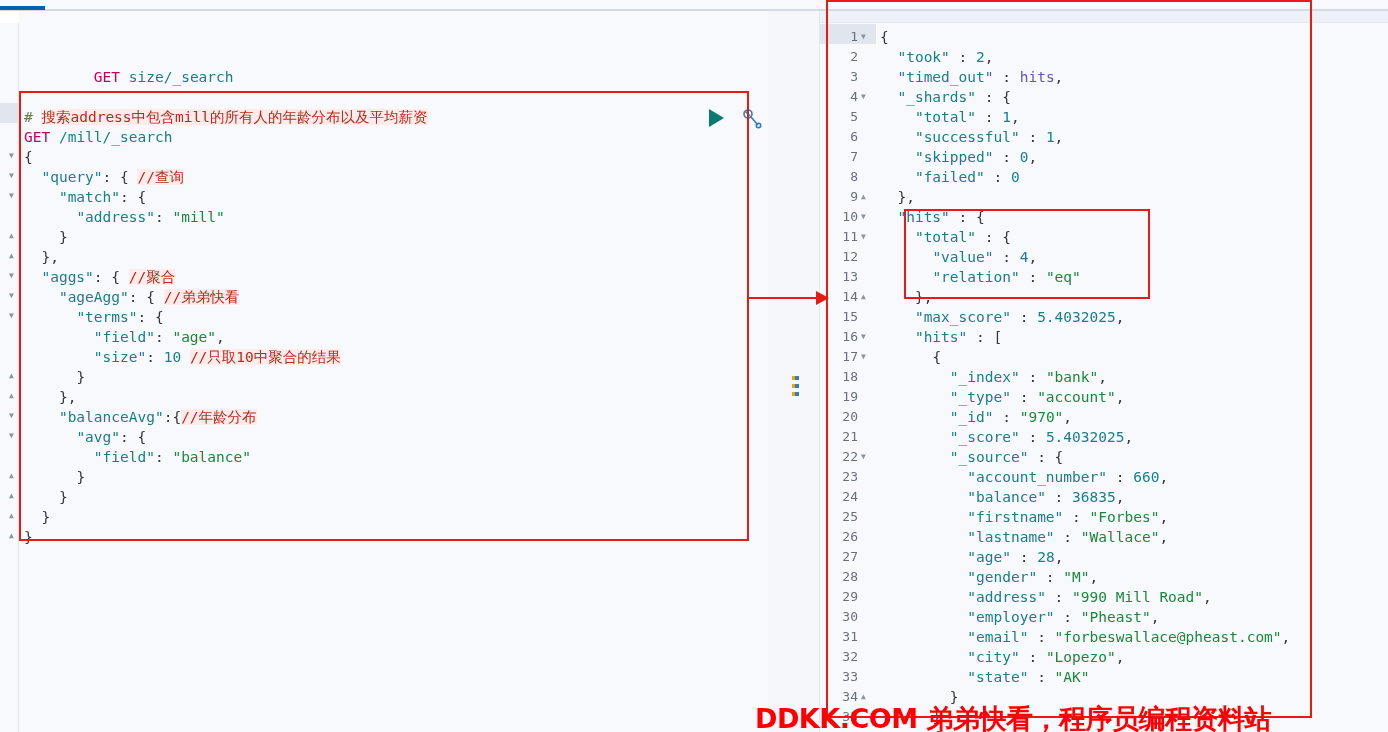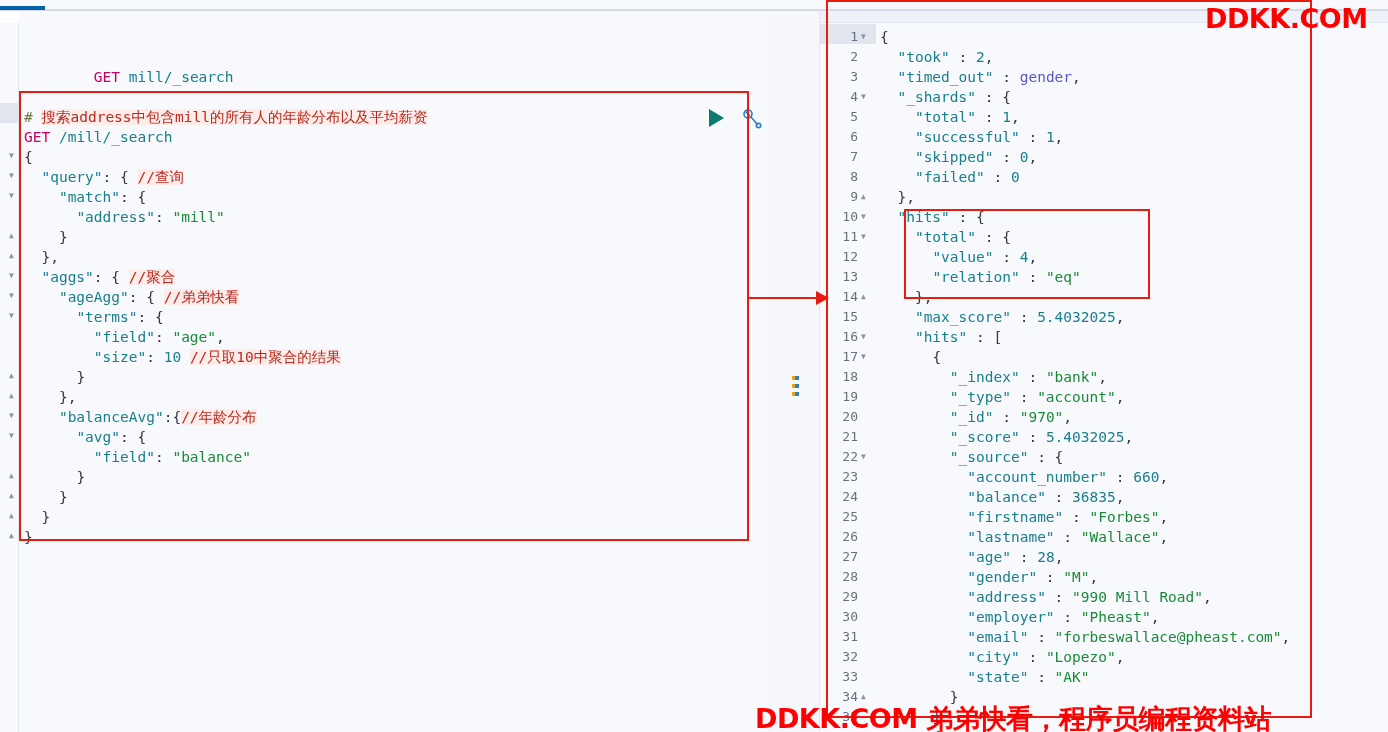--- a/index.html
+++ b/index.html
@@ -340,21 +340,21 @@
         <div class="iguide" style="left: 50.19px; top: 276px; height: 220px;"></div>
         <div class="iguide" style="left: 67.65px; top: 196px; height: 20px;"></div>
         <div class="iguide" style="left: 67.65px; top: 296px; height: 80px;"></div>
         <div class="iguide" style="left: 67.65px; top: 416px; height: 60px;"></div>
         <div class="iguide" style="left: 85.11px; top: 316px; height: 40px;"></div>
         <div class="iguide" style="left: 85.11px; top: 436px; height: 20px;"></div>
       </div>
 
     <div class="left-code-area">
       <div class="cline" style="top:24px;left:4px;">
-        <span class="t-method">GET</span><span class="t-plain"> </span><span class="t-path">mill/_search</span>
+        <span class="t-method">GET</span><span class="t-plain"> </span><span class="t-path">size/_search</span>
       </div>
       <div id="left-code-lines">
           <div class="cline" style="top: 84px; left: 4px;"><span class="t-hash">#</span><span class="t-plain"> </span><span class="t-comment">搜索address中包含mill的所有人的年龄分布以及平均薪资</span></div>
           <div class="cline" style="top: 104px; left: 4px;"><span class="t-method">GET</span><span class="t-plain"> </span><span class="t-path">/mill/_search</span></div>
           <div class="cline" style="top: 124px; left: 4px;"><span class="t-punc">{</span></div>
           <div class="cline" style="top: 144px; left: 21.46px;"><span class="t-key">"query"</span><span class="t-punc">: { </span><span class="t-comment">//查询</span></div>
           <div class="cline" style="top: 164px; left: 38.92px;"><span class="t-key">"match"</span><span class="t-punc">: {</span></div>
           <div class="cline" style="top: 184px; left: 56.38px;"><span class="t-key">"address"</span><span class="t-punc">: </span><span class="t-str">"mill"</span></div>
           <div class="cline" style="top: 204px; left: 38.92px;"><span class="t-punc">}</span></div>
           <div class="cline" style="top: 224px; left: 21.46px;"><span class="t-punc">},</span></div>
@@ -453,21 +453,21 @@
         <div class="riguide" style="left: 86.19px; top: 213px; height: 520px;"></div>
         <div class="riguide" style="left: 103.65px; top: 233px; height: 40px;"></div>
         <div class="riguide" style="left: 103.65px; top: 333px; height: 400px;"></div>
         <div class="riguide" style="left: 121.11px; top: 353px; height: 340px;"></div>
         <div class="riguide" style="left: 138.57px; top: 453px; height: 220px;"></div>
       </div>
     <div class="right-code-area">
       <div id="right-code-lines">
           <div class="rline" style="top: 3px; left: 4px;"><span class="t-punc">{</span></div>
           <div class="rline" style="top: 23px; left: 21.46px;"><span class="t-key">"took"</span><span class="t-punc"> : </span><span class="t-num">2</span><span class="t-punc">,</span></div>
-          <div class="rline" style="top: 43px; left: 21.46px;"><span class="t-key">"timed_out"</span><span class="t-punc"> : </span><span class="t-bool">gender</span><span class="t-punc">,</span></div>
+          <div class="rline" style="top: 43px; left: 21.46px;"><span class="t-key">"timed_out"</span><span class="t-punc"> : </span><span class="t-bool">hits</span><span class="t-punc">,</span></div>
           <div class="rline" style="top: 63px; left: 21.46px;"><span class="t-key">"_shards"</span><span class="t-punc"> : {</span></div>
           <div class="rline" style="top: 83px; left: 38.92px;"><span class="t-key">"total"</span><span class="t-punc"> : </span><span class="t-num">1</span><span class="t-punc">,</span></div>
           <div class="rline" style="top: 103px; left: 38.92px;"><span class="t-key">"successful"</span><span class="t-punc"> : </span><span class="t-num">1</span><span class="t-punc">,</span></div>
           <div class="rline" style="top: 123px; left: 38.92px;"><span class="t-key">"skipped"</span><span class="t-punc"> : </span><span class="t-num">0</span><span class="t-punc">,</span></div>
           <div class="rline" style="top: 143px; left: 38.92px;"><span class="t-key">"failed"</span><span class="t-punc"> : </span><span class="t-num">0</span></div>
           <div class="rline" style="top: 163px; left: 21.46px;"><span class="t-punc">},</span></div>
           <div class="rline" style="top: 183px; left: 21.46px;"><span class="t-key">"hits"</span><span class="t-punc"> : {</span></div>
           <div class="rline" style="top: 203px; left: 38.92px;"><span class="t-key">"total"</span><span class="t-punc"> : {</span></div>
           <div class="rline" style="top: 223px; left: 56.38px;"><span class="t-key">"value"</span><span class="t-punc"> : </span><span class="t-num">4</span><span class="t-punc">,</span></div>
           <div class="rline" style="top: 243px; left: 56.38px;"><span class="t-key">"relation"</span><span class="t-punc"> : </span><span class="t-str">"eq"</span></div>
@@ -505,17 +505,16 @@
     <div class="redline-v" style="left:826px;top:0px;height:718px;"></div>
     <div class="redline-v" style="left:1310px;top:0px;height:718px;"></div>
     <div class="redline-h" style="left:826px;top:0px;width:486px;"></div>
     <div class="redline-h" style="left:826px;top:716px;width:486px;"></div>
 
     <div class="redbox" style="left:904px;top:209px;width:246px;height:90px;"></div>
 
     <div class="redline-h" style="left:749px;top:297px;width:78px;"></div>
     <div class="arrowhead" style="left:816px;top:291px;"></div>
 
-    <div class="wm wm-tr">DDKK.COM</div>
     <div class="wm wm-bot">DDKK.COM 弟弟快看，程序员编程资料站</div>
   </div>
 
 </div>
 
 </body></html>

